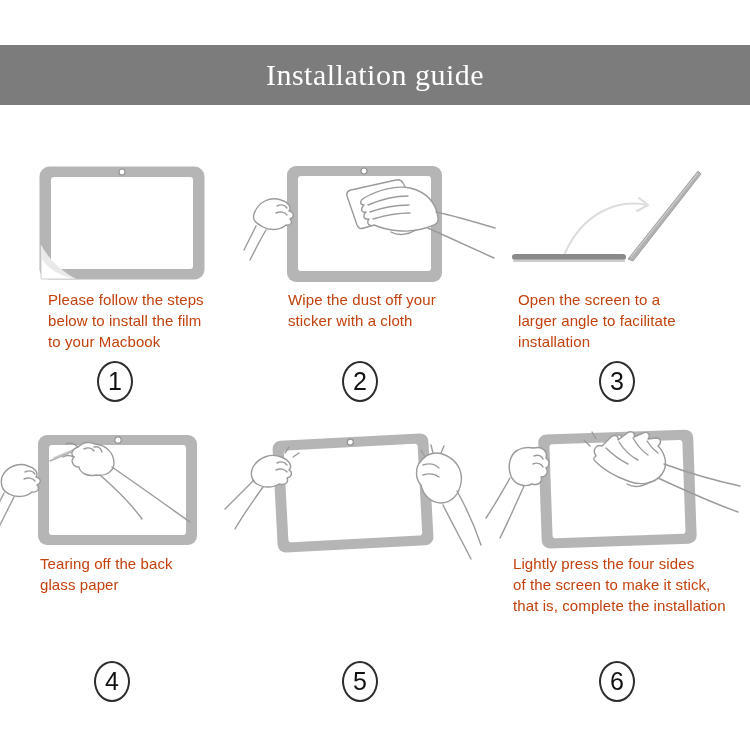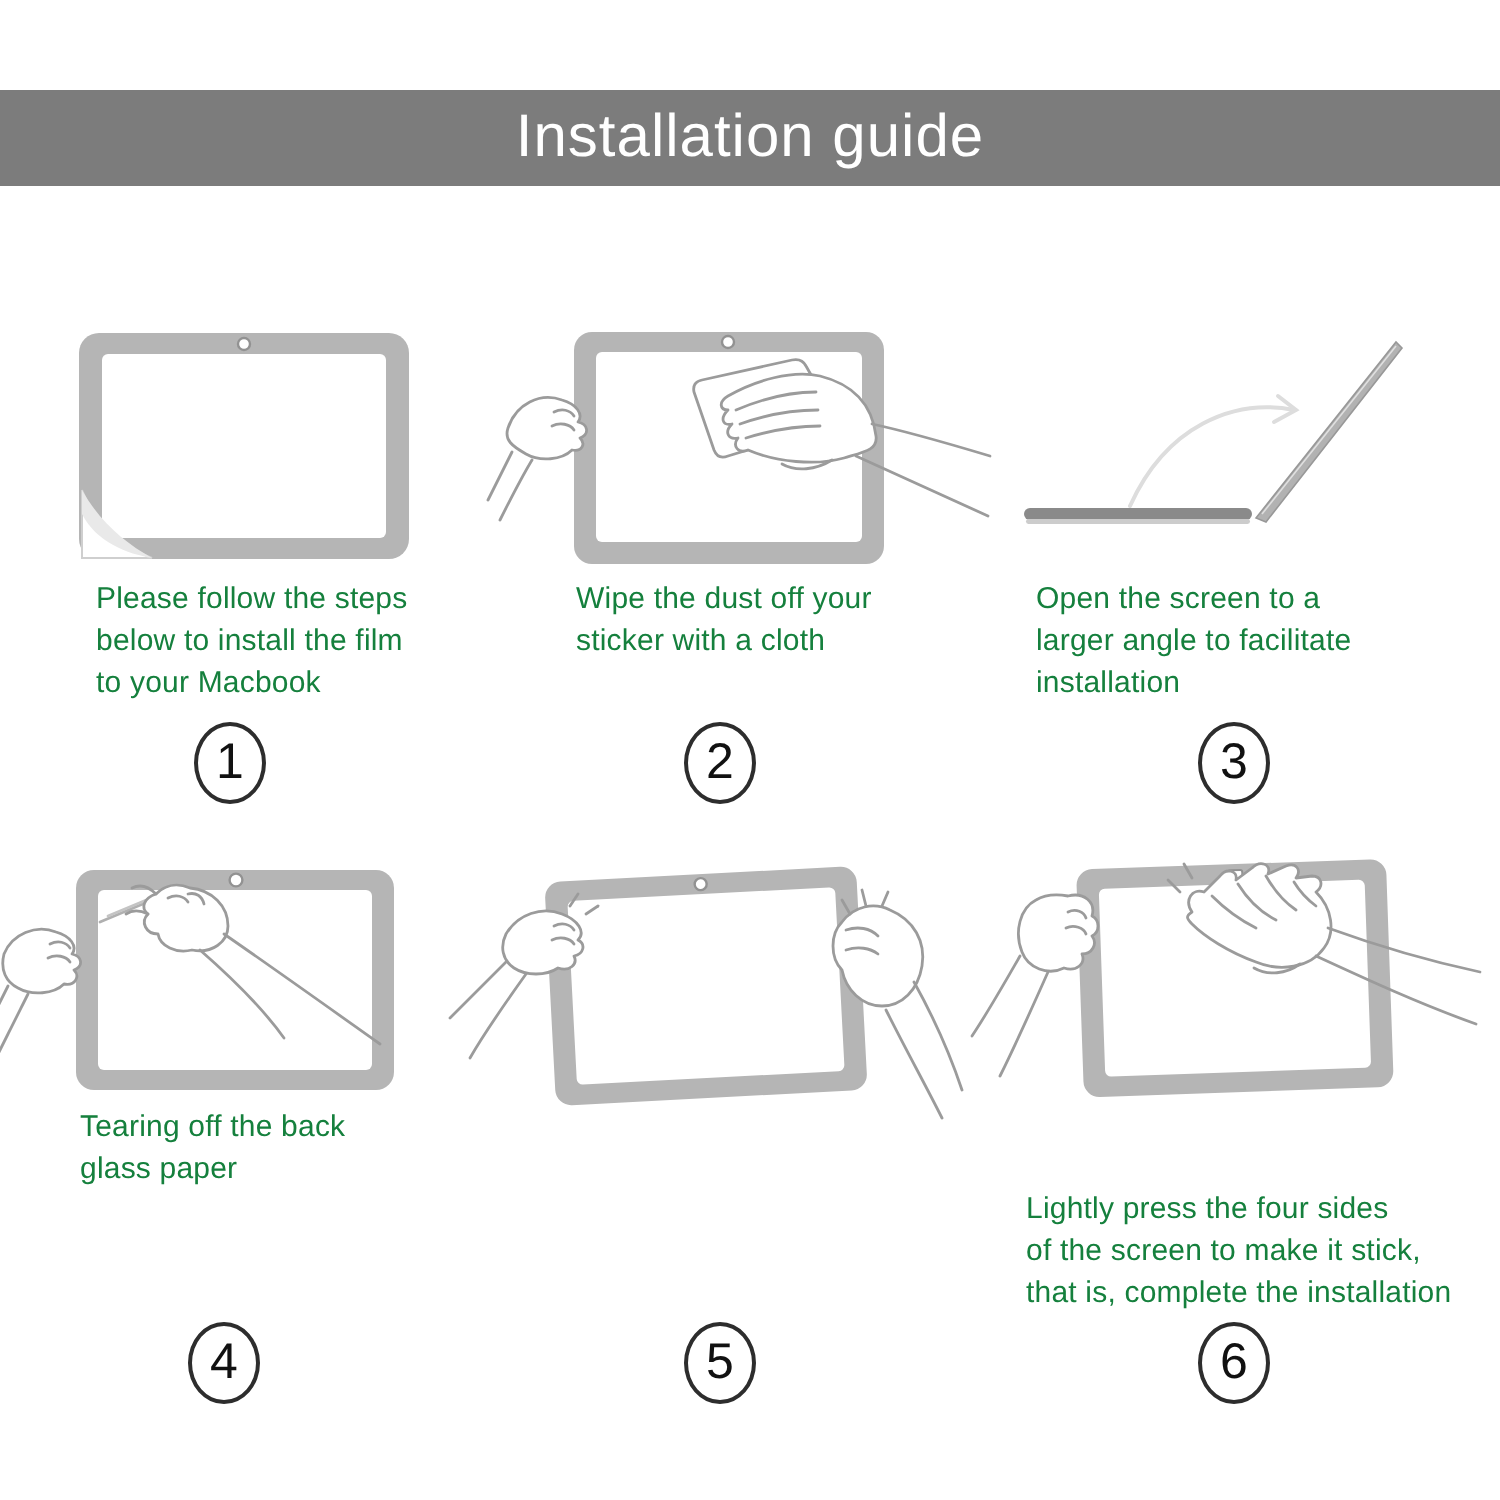--- a/index.html
+++ b/index.html
@@ -1,32 +1,32 @@
 <!DOCTYPE html>
 <html><head>
 <meta charset="utf-8">
 <style>
   html,body{margin:0;padding:0;background:#ffffff;}
   .page{position:relative;width:750px;height:750px;background:#ffffff;overflow:hidden;
         font-family:"Liberation Sans",sans-serif;}
-  .header{position:absolute;left:0;top:45px;width:750px;height:48px;background:#7c7c7c;
-          display:flex;align-items:center;justify-content:center;}
+  .header{position:absolute;left:0;top:45px;width:750px;height:60px;background:#7c7c7c;
+          display:flex;align-items:center;justify-content:center;font-family:Liberation Serif, serif;}
   .header-title{color:#ffffff;font-size:30px;letter-spacing:0.5px;}
   .step{position:absolute;width:250px;}
   .r1{top:150px;height:258px;}
   .r2{top:420px;height:305px;padding-left:18px;}
   .c1{left:0;} .c2{left:250px;} .c3{left:500px;}
   .illus{position:absolute;}
   svg{overflow:visible;display:block;}
-  .caption{position:absolute;font-size:15px;line-height:21px;color:#15803d;
+  .caption{position:absolute;font-size:15px;line-height:21px;color:#c2410c;
            white-space:pre-line;letter-spacing:0.1px;}
   .r1 .caption{top:139px;}
   .r2 .caption{top:133px;}
   .s1 .caption{left:48px;} .s2 .caption{left:38px;} .s3 .caption{left:18px;}
-  .s4 .caption{left:40px;} .s5 .caption{left:15px;} .s6 .caption{left:13px;margin-top:41px;}
+  .s4 .caption{left:40px;} .s5 .caption{left:15px;} .s6 .caption{left:13px;}
   .num{position:absolute;width:32px;height:37px;border:2px solid #2d2d2d;border-radius:50%;
        display:flex;align-items:center;justify-content:center;font-size:25px;color:#111;}
   .r1 .num{top:211px;}
   .r2 .num{top:241px;}
   .s1 .num{left:97px;} .s2 .num{left:92px;} .s3 .num{left:99px;}
   .s4 .num{left:94px;} .s5 .num{left:92px;} .s6 .num{left:99px;}
   .s1 .illus{left:38px;top:15px;}
   .s2 .illus{left:0;top:4px;}
   .s3 .illus{left:5px;top:15px;}
   .s4 .illus{left:0;top:5px;}

